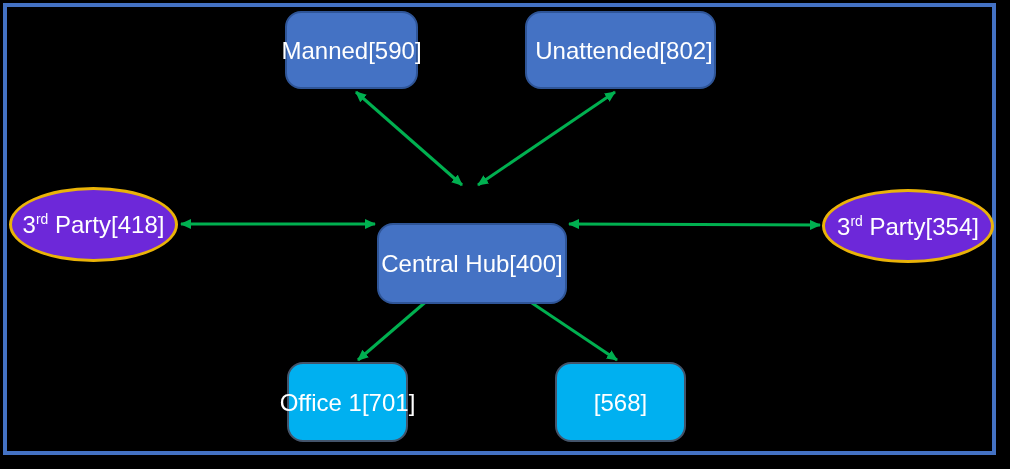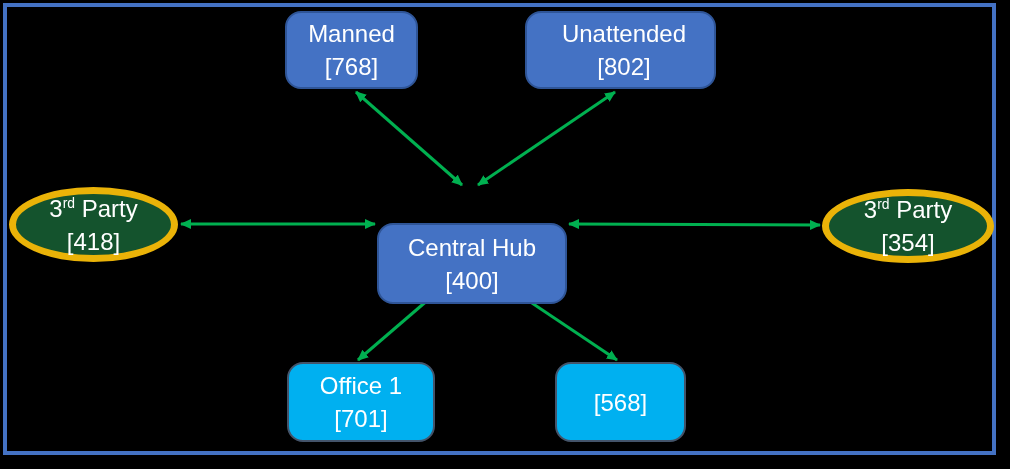--- a/index.html
+++ b/index.html
@@ -32,53 +32,53 @@
     height: 469px;
   }
   #connectors line {
     stroke: #00B050;
     stroke-width: 3;
   }
   .node {
     position: absolute;
     box-sizing: border-box;
     display: flex;
-    flex-direction: column;
+    flex-direction: row;
     align-items: center;
     justify-content: center;
     color: #FFFFFF;
     font-size: 24px;
     line-height: 33px;
     text-align: center;
     white-space: nowrap;
   }
   .rect-blue {
     background: #4472C4;
     border: 2px solid #2F5597;
     border-radius: 16px;
   }
   .rect-cyan {
     background: #00B0F0;
     border: 2px solid #44546A;
     border-radius: 16px;
   }
   .ellipse-purple {
-    background: #14532d;
-    border: 7px solid #eab308;
+    background: #6d28d9;
+    border: 3px solid #eab308;
     border-radius: 50%;
   }
   .node sup {
     font-size: 58%;
     line-height: 0;
     vertical-align: super;
   }
   #node-manned      { left: 285px; top: 11px;  width: 133px; height: 78px; }
   #node-unattended  { left: 525px; top: 11px;  width: 191px; height: 78px; padding-left: 7px; }
   #node-central-hub { left: 377px; top: 187px; width: 190px; height: 81px; margin-top: 36px; }
-  #node-office1     { left: 287px; top: 362px; width: 148px; height: 80px; }
+  #node-office1     { left: 287px; top: 362px; width: 121px; height: 80px; }
   #node-office2     { left: 555px; top: 362px; width: 131px; height: 80px; }
   #node-party501    { left: 9px;   top: 187px; width: 169px; height: 75px; }
   #node-party502    { left: 822px; top: 189px; width: 172px; height: 74px; }
 </style>
 </head>
 <body>
 
 <div id="canvas">
 
   <div id="frame"></div>
@@ -92,21 +92,21 @@
     <line x1="462" y1="185" x2="356" y2="92" marker-start="url(#ah)" marker-end="url(#ah)"></line>
     <line x1="478" y1="185" x2="615" y2="92" marker-start="url(#ah)" marker-end="url(#ah)"></line>
     <line x1="375" y1="224" x2="181" y2="224" marker-start="url(#ah)" marker-end="url(#ah)"></line>
     <line x1="569" y1="224" x2="820" y2="225" marker-start="url(#ah)" marker-end="url(#ah)"></line>
     <line x1="464" y1="269" x2="358" y2="360" marker-start="url(#ah)" marker-end="url(#ah)"></line>
     <line x1="481" y1="269" x2="617" y2="360" marker-start="url(#ah)" marker-end="url(#ah)"></line>
   </svg>
 
   <div class="node rect-blue" id="node-manned">
     <span>Manned</span>
-    <span>[768]</span>
+    <span>[590]</span>
   </div>
 
   <div class="node rect-blue" id="node-unattended">
     <span>Unattended</span>
     <span>[802]</span>
   </div>
 
   <div class="node rect-blue" id="node-central-hub">
     <span>Central Hub</span>
     <span>[400]</span>

